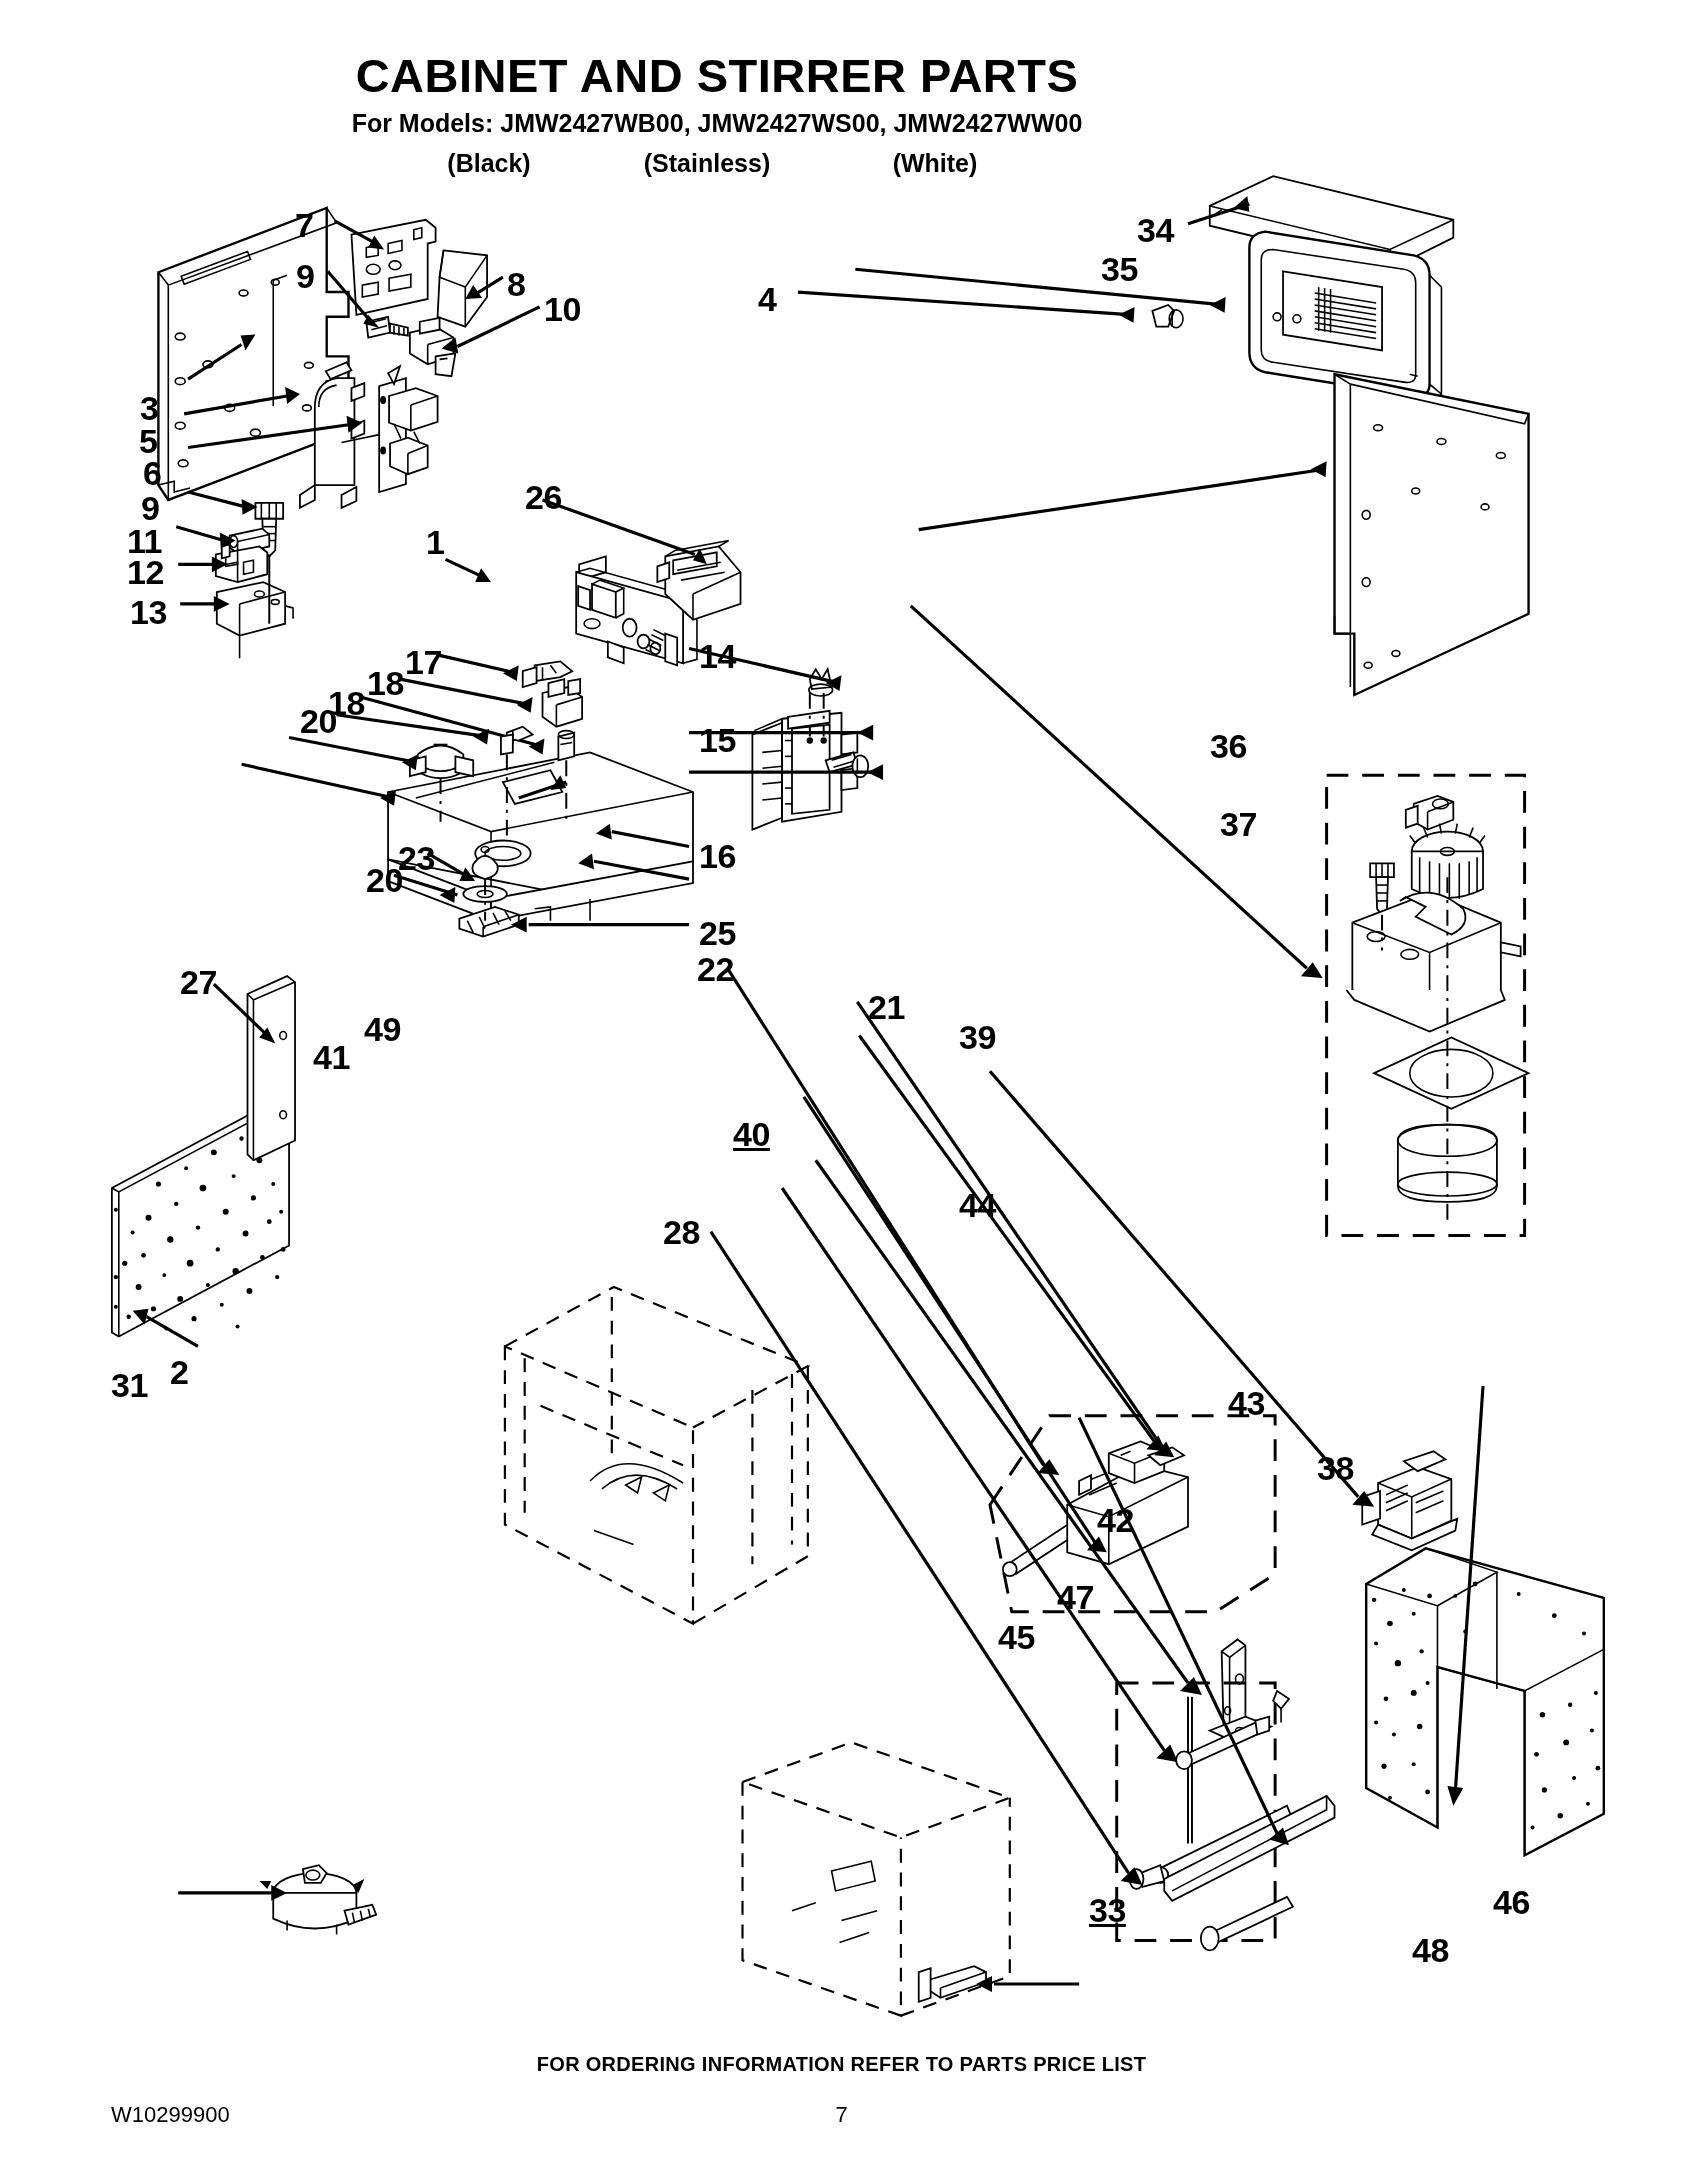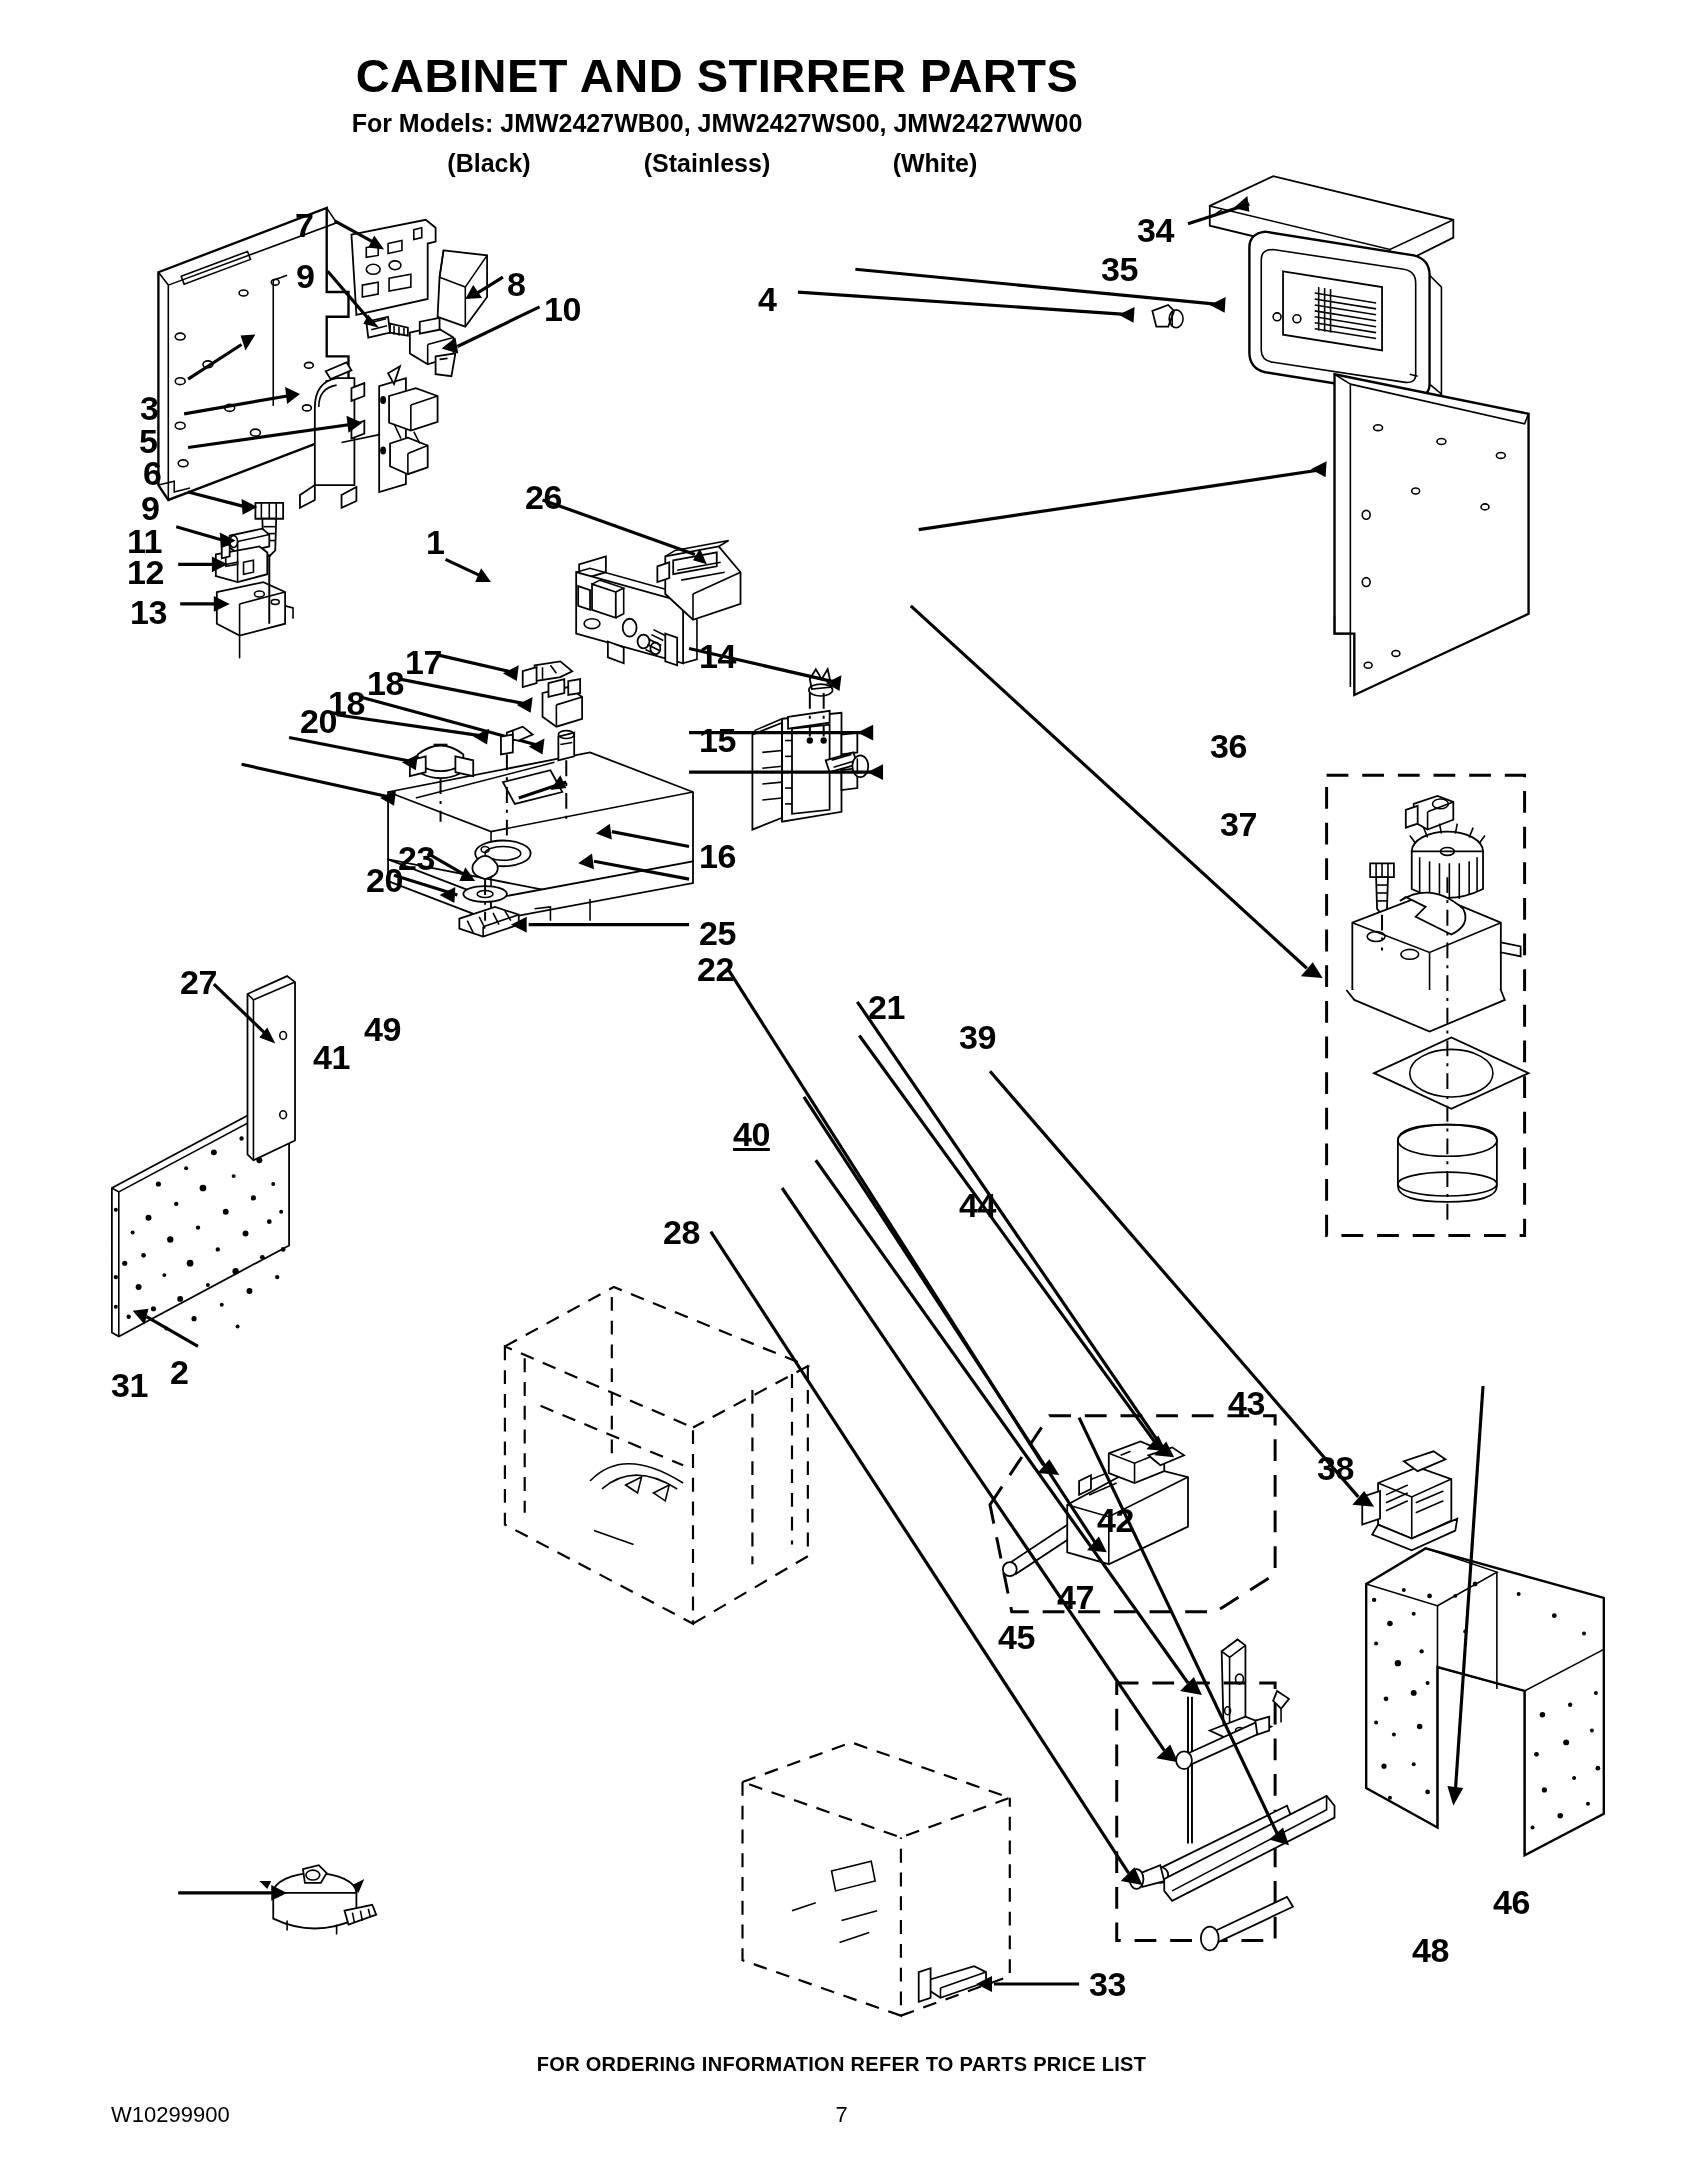--- a/index.html
+++ b/index.html
@@ -861,21 +861,21 @@
   <div class="cn" style="left:300px;top:704px;">20</div>
   <div class="cn" style="left:868px;top:990px;">21</div>
   <div class="cn" style="left:697px;top:952px;">22</div>
   <div class="cn" style="left:398px;top:841px;">23</div>
   <div class="cn" style="left:366px;top:863px;">20</div>
   <div class="cn" style="left:699px;top:916px;">25</div>
   <div class="cn" style="left:525px;top:480px;">26</div>
   <div class="cn" style="left:180px;top:965px;">27</div>
   <div class="cn" style="left:663px;top:1215px;">28</div>
   <div class="cn" style="left:111px;top:1368px;">31</div>
-  <div class="cn" style="left:1089px;top:1967px;">33</div>
+  <div class="cn" style="left:1089px;top:1893px;text-decoration:underline;">33</div>
   <div class="cn" style="left:1137px;top:213px;">34</div>
   <div class="cn" style="left:1101px;top:252px;">35</div>
   <div class="cn" style="left:1210px;top:729px;">36</div>
   <div class="cn" style="left:1220px;top:807px;">37</div>
   <div class="cn" style="left:1317px;top:1451px;">38</div>
   <div class="cn" style="left:959px;top:1020px;">39</div>
   <div class="cn" style="left:733px;top:1117px;text-decoration:underline;">40</div>
   <div class="cn" style="left:313px;top:1040px;">41</div>
   <div class="cn" style="left:1097px;top:1503px;">42</div>
   <div class="cn" style="left:1228px;top:1386px;">43</div>

